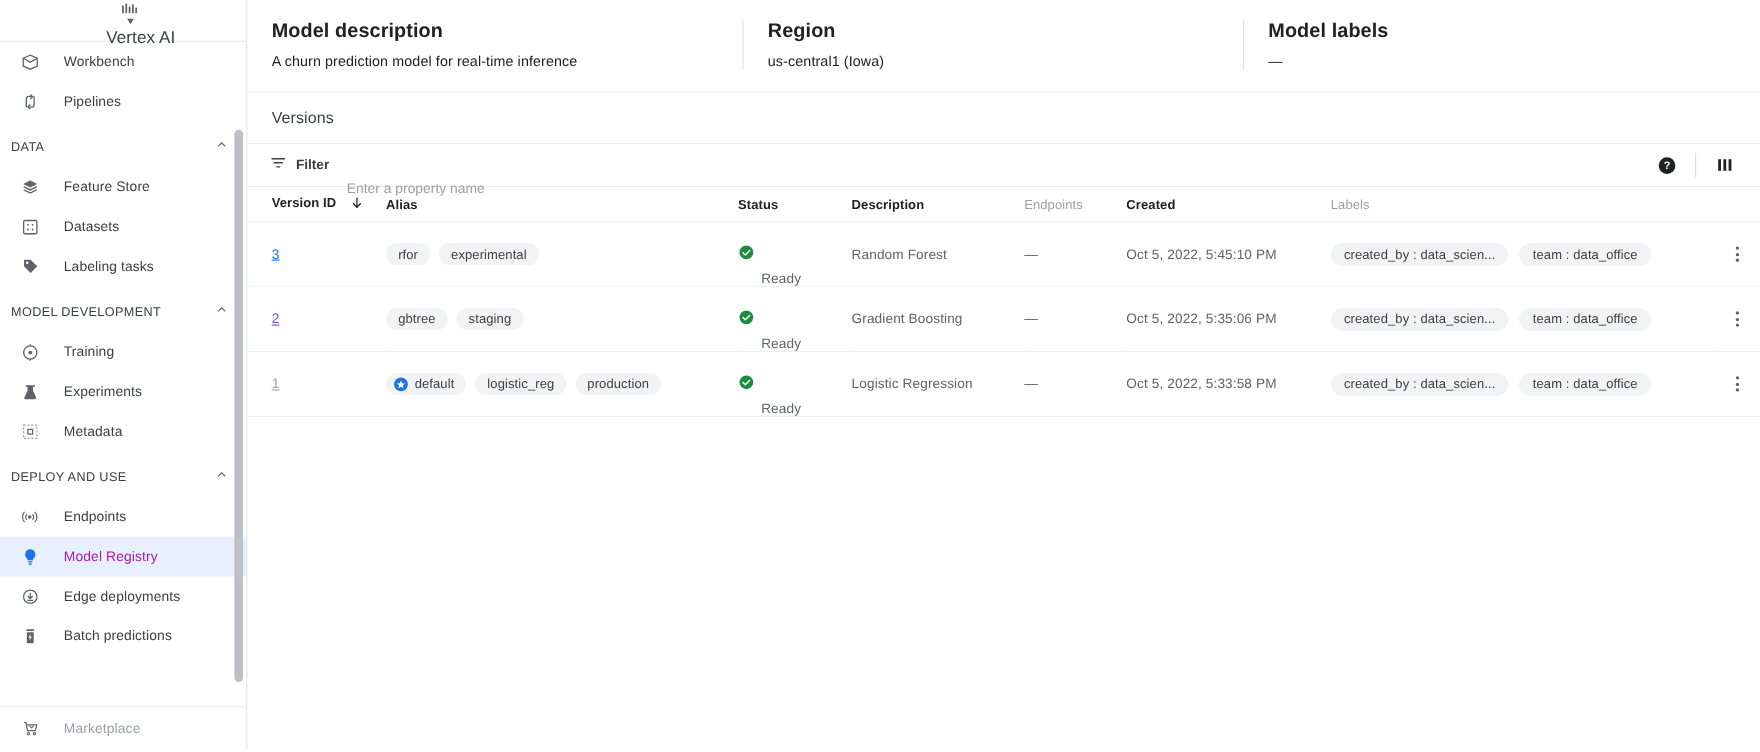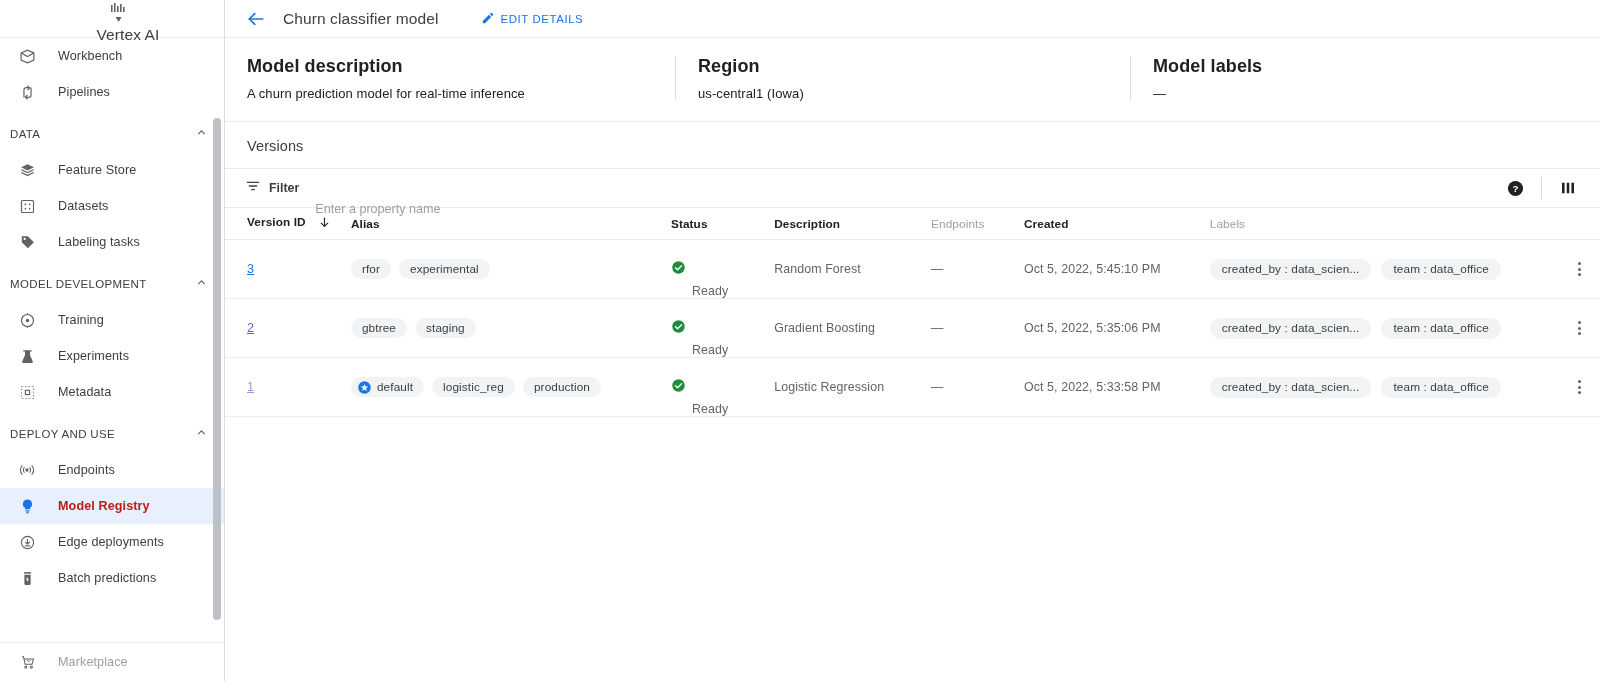--- a/index.html
+++ b/index.html
@@ -50,21 +50,21 @@
     margin-left: 18px;
     font-size: 12.6px;
     color: #3c4043;
     letter-spacing: .1px;
     white-space: nowrap;
   }
   .nav-item.active {
     background: #e8f0fe;
     border-top-right-radius: 0; border-bottom-right-radius: 0;
   }
-  .nav-item.active .lbl { color: #b91c1c; font-weight: 700; }
+  .nav-item.active .lbl { color: #a21caf; font-weight: 400; }
   .nav-item.muted .lbl { color: #9aa0a6; }
   .nav-section {
     height: 36px;
     display: flex; align-items: center; justify-content: space-between;
     padding: 0 16px 0 10px;
     cursor: pointer;
     margin-top: 6px;
   }
   .nav-section .sec-lbl {
     font-size: 11.5px; color: #3c4043; letter-spacing: .35px; text-align: right;
@@ -394,38 +394,20 @@
         </span>
         <span class="lbl">Marketplace</span>
       </div>
     </div>
 
     <div id="sb-scrollbar"></div>
   </div>
 
   <div id="main">
 
-    <div class="topbar">
-      <span class="back-btn">
-        <svg width="20" height="20" viewBox="0 0 24 24" fill="none" stroke="#1a73e8" stroke-width="2" stroke-linecap="round" stroke-linejoin="round">
-          <path d="M20 12 L4 12"></path>
-            <path d="M10.5 5.5 L4 12 L10.5 18.5"></path>
-        </svg>
-      </span>
-      <span class="page-title">Churn classifier model</span>
-      <span class="edit-details">
-        <span>
-          <svg width="14" height="14" viewBox="0 0 24 24" fill="#1a73e8">
-            <path d="M3 17.3 L3 21 L6.7 21 L17.5 10.2 L13.8 6.5 Z"></path>
-            <path d="M20.7 7 a1 1 0 0 0 0 -1.4 L18.4 3.3 a1 1 0 0 0 -1.4 0 L15.2 5.1 L18.9 8.8 Z"></path>
-          </svg>
-        </span>
-        <span>EDIT DETAILS</span>
-      </span>
-    </div>
 
     <div class="meta-row">
       <div class="meta-col c1">
         <div class="meta-label">Model description</div>
         <div class="meta-value">A churn prediction model for real-time inference</div>
       </div>
       <div class="meta-col c2">
         <div class="meta-label">Region</div>
         <div class="meta-value">us-central1 (Iowa)</div>
       </div>

